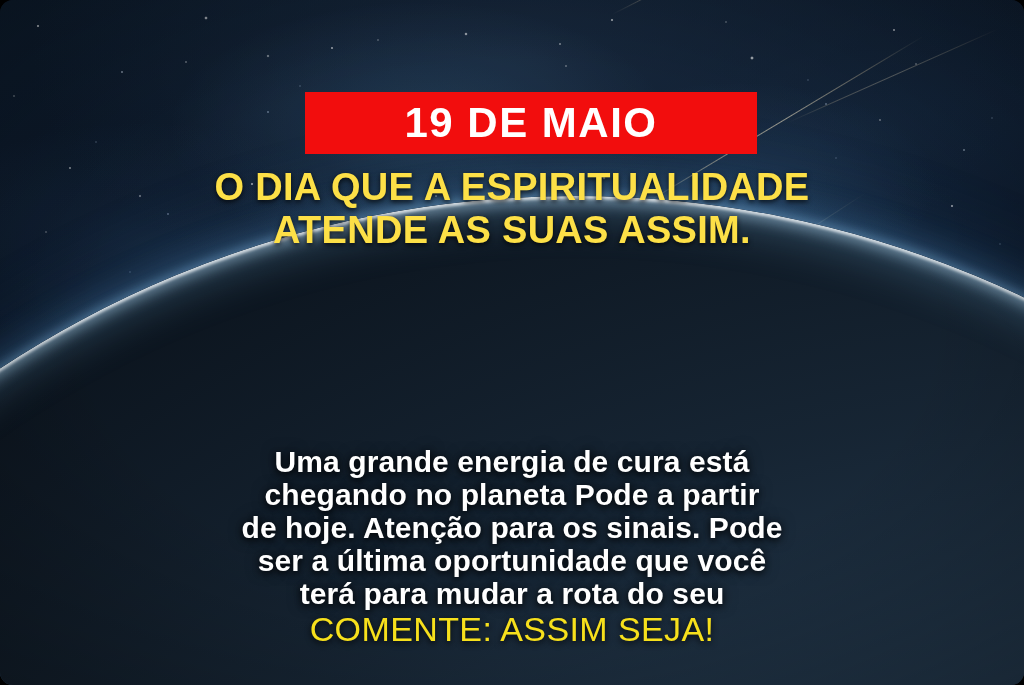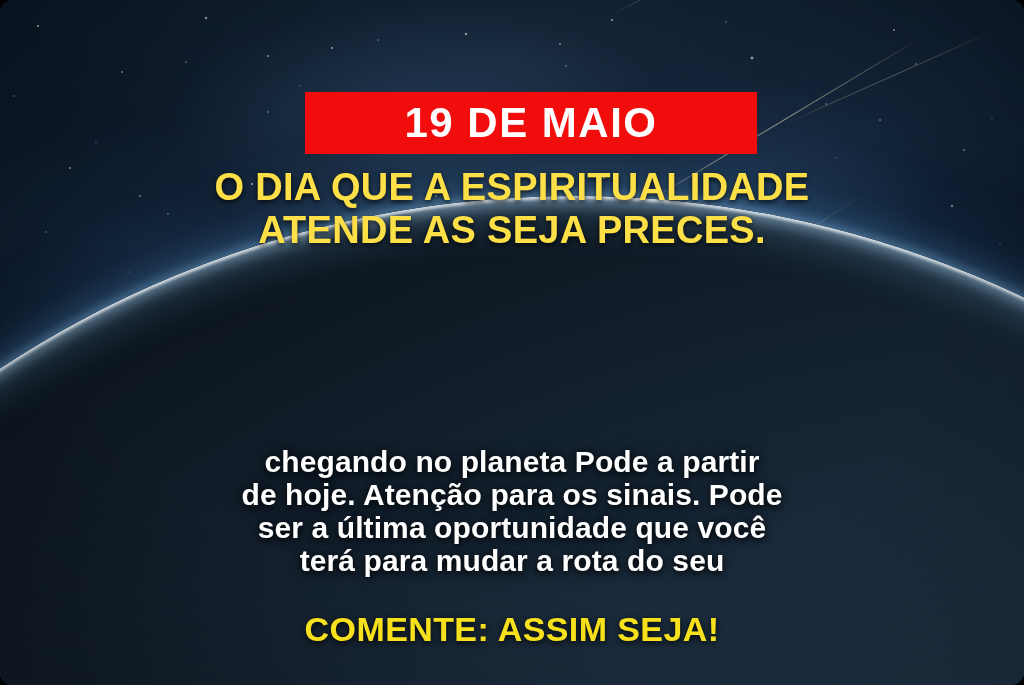--- a/index.html
+++ b/index.html
@@ -264,21 +264,21 @@
   .body-copy .bc-line { display: block; white-space: nowrap; }
 
   .cta {
     position: absolute;
     left: 0;
     right: 0;
     top: 612px;
     text-align: center;
     color: #f7e01c;
     font-size: 34px;
-    font-weight: 700;
+    font-weight: 400;
     letter-spacing: 0.4px;
     line-height: 1;
     text-shadow: 0 2px 6px rgba(0,0,0,0.88);
   }
 
   
   .vignette {
     position: absolute;
     inset: 0;
     z-index: 8;
@@ -313,24 +313,25 @@
   <div class="vignette"></div>
 
   <div class="content">
 
     <div class="date-banner">
       <span>19 DE MAIO</span>
     </div>
 
     <div class="headline">
       <span class="hl-line">O DIA QUE A ESPIRITUALIDADE</span>
-      <span class="hl-line">ATENDE AS SEJA PRECES.</span>
+      <span class="hl-line">ATENDE AS SUAS ASSIM.</span>
     </div>
 
     <div class="body-copy">
+      <span class="bc-line">Uma grande energia de cura está</span>
       <span class="bc-line">chegando no planeta Pode a partir</span>
       <span class="bc-line">de hoje. Atenção para os sinais. Pode</span>
       <span class="bc-line">ser a última oportunidade que você</span>
       <span class="bc-line">terá para mudar a rota do seu</span>
     </div>
 
     <div class="cta">COMENTE: ASSIM SEJA!</div>
 
   </div>
 </div>

